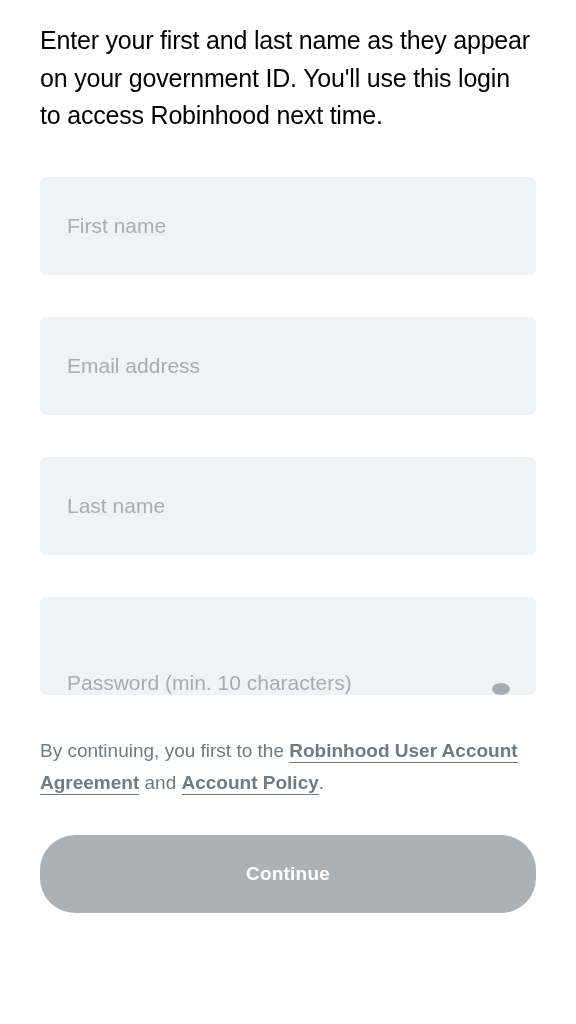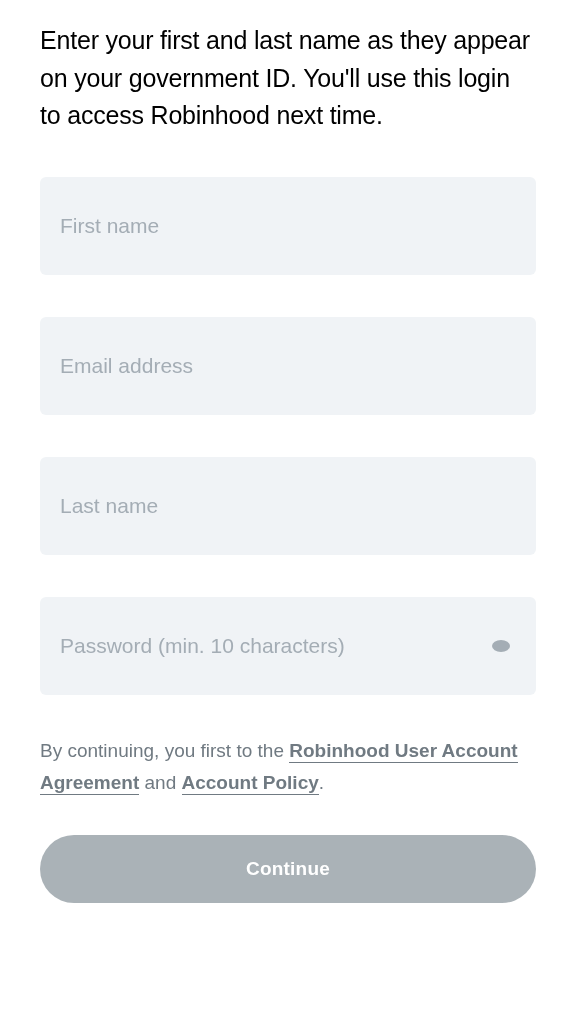--- a/index.html
+++ b/index.html
@@ -24,21 +24,21 @@
       margin-bottom: 42px;
       font-weight: 400;
       letter-spacing: -0.2px;
     }
     .input-field {
       width: 100%;
       height: 98px;
       background: #f0f3f6;
       border: none;
       border-radius: 6px;
-      padding: 0 20px;
+      padding: 0 27px;
       font-size: 21px;
       color: #000000;
       margin-bottom: 42px;
       display: flex;
       align-items: center;
     }
     .input-field input {
       width: 100%;
       border: none;
       background: transparent;
@@ -47,21 +47,21 @@
       color: #000000;
       font-family: inherit;
     }
     .input-field input::placeholder {
       color: #a4adb5;
       font-weight: 400;
     }
     .password-wrapper {
       position: relative;
       display: flex;
-      align-items: center;
+      align-items: flex-end;
     }
     .password-wrapper input {
       padding-right: 40px;
     }
     .eye-icon {
       position: absolute;
       right: 26px;
       display: flex;
       align-items: center;
       justify-content: center;
@@ -81,21 +81,21 @@
     }
     .legal-link {
       color: #707a82;
       font-weight: 700;
       text-decoration: none;
       border-bottom: 1px solid #707a82;
       padding-bottom: 1px;
     }
     .continue-btn {
       width: 100%;
-      height: 68px;
+      height: 78px;
       background: #aab2b7;
       border: none;
       border-radius: 35px;
       color: #ffffff;
       font-size: 19px;
       font-weight: 700;
       cursor: pointer;
       letter-spacing: 0.2px;
       font-family: inherit;
     }

